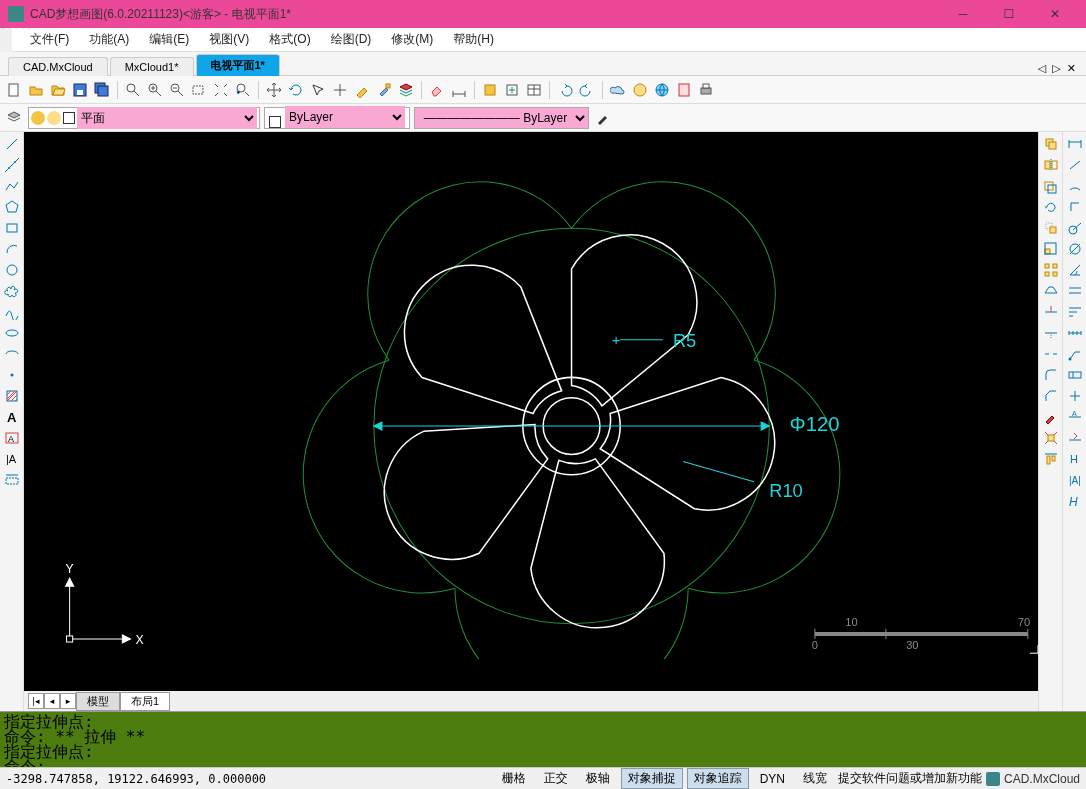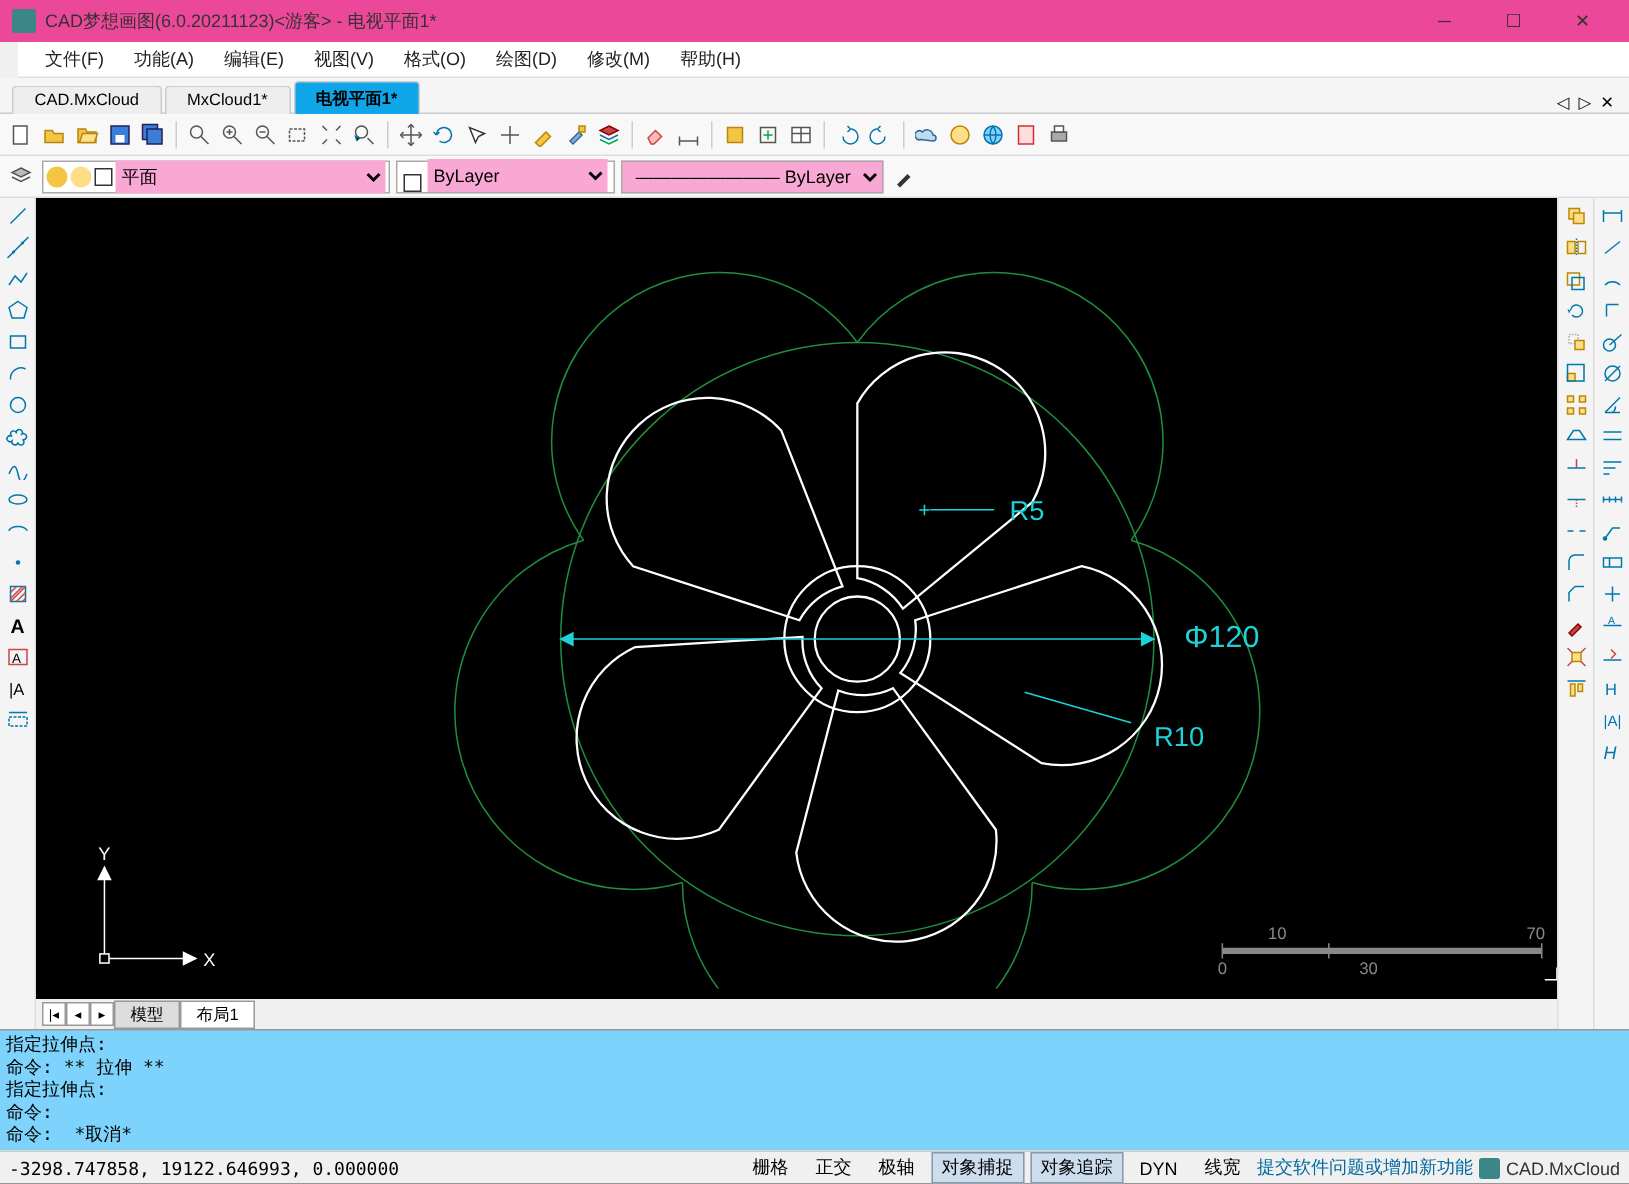--- a/index.html
+++ b/index.html
@@ -43,30 +43,30 @@
 .canvas-wrap{ flex:1; display:flex; flex-direction:column; background:#000;}
 .canvas{ flex:1; position:relative; background:#000;}
 .canvas svg{position:absolute;inset:0;}
 
 .layout-tabs{ height:20px; background:#f0f0f0; display:flex; align-items:center; padding:0 4px; gap:0;}
 .layout-tabs .navbtn{width:16px;height:16px;border:1px solid #999;background:#fff;display:flex;align-items:center;justify-content:center;cursor:pointer;font-size:9px;}
 .layout-tabs .ltab{padding:1px 10px;background:#fff;border:1px solid #999;cursor:pointer;font-size:11px;}
 .layout-tabs .ltab.active{background:#ddd;}
 
 
-.cmd-area{ height:81px; background:#7dd3fc; border-top:1px solid #999; overflow-y:auto; padding:2px 4px; font-size:12px; line-height:15px; font-family:SimSun,monospace;}
+.cmd-area{ height:56px; background:#4d7c0f; border-top:1px solid #999; overflow-y:auto; padding:2px 4px; font-size:16px; line-height:15px; font-family:SimSun,monospace;}
 .cmd-area .line{white-space:pre;}
 
 
 .status-bar{ height:22px; background:#f0f0f0; border-top:1px solid #ccc; display:flex; align-items:center; padding:0 6px; font-size:12px; gap:4px;}
 .status-bar .coords{flex:0 0 auto; font-family:monospace;}
 .status-bar .spring{flex:1;}
 .status-bar .sbtn{padding:1px 6px;cursor:pointer;border:1px solid transparent;}
 .status-bar .sbtn.active{background:#cde; border-color:#89a;}
-.status-bar .link{color:#0369a1;cursor:pointer;}
+.status-bar .link{color:#000000;cursor:pointer;}
 .status-bar .brand{color:#333;display:flex;align-items:center;gap:4px;}
 .status-bar .brand::before{content:'';width:14px;height:14px;background:#3b8686;display:inline-block;border-radius:2px;}
 
 
 .ic{width:16px;height:16px;}
 </style>
 </head>
 <body>
 
 <div class="title-bar">

